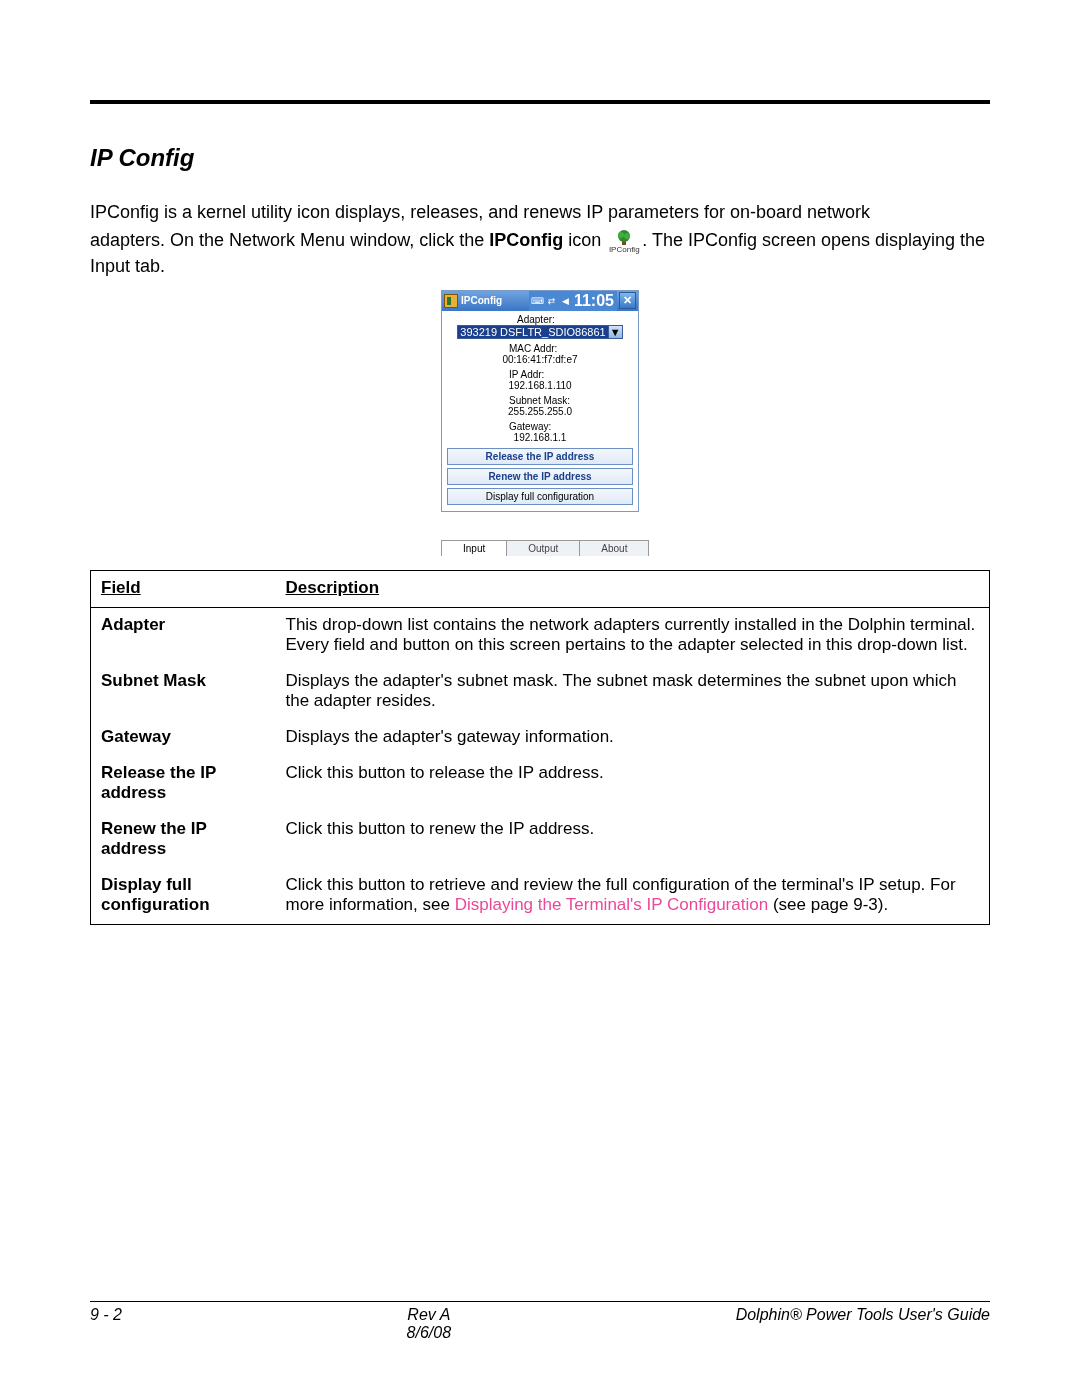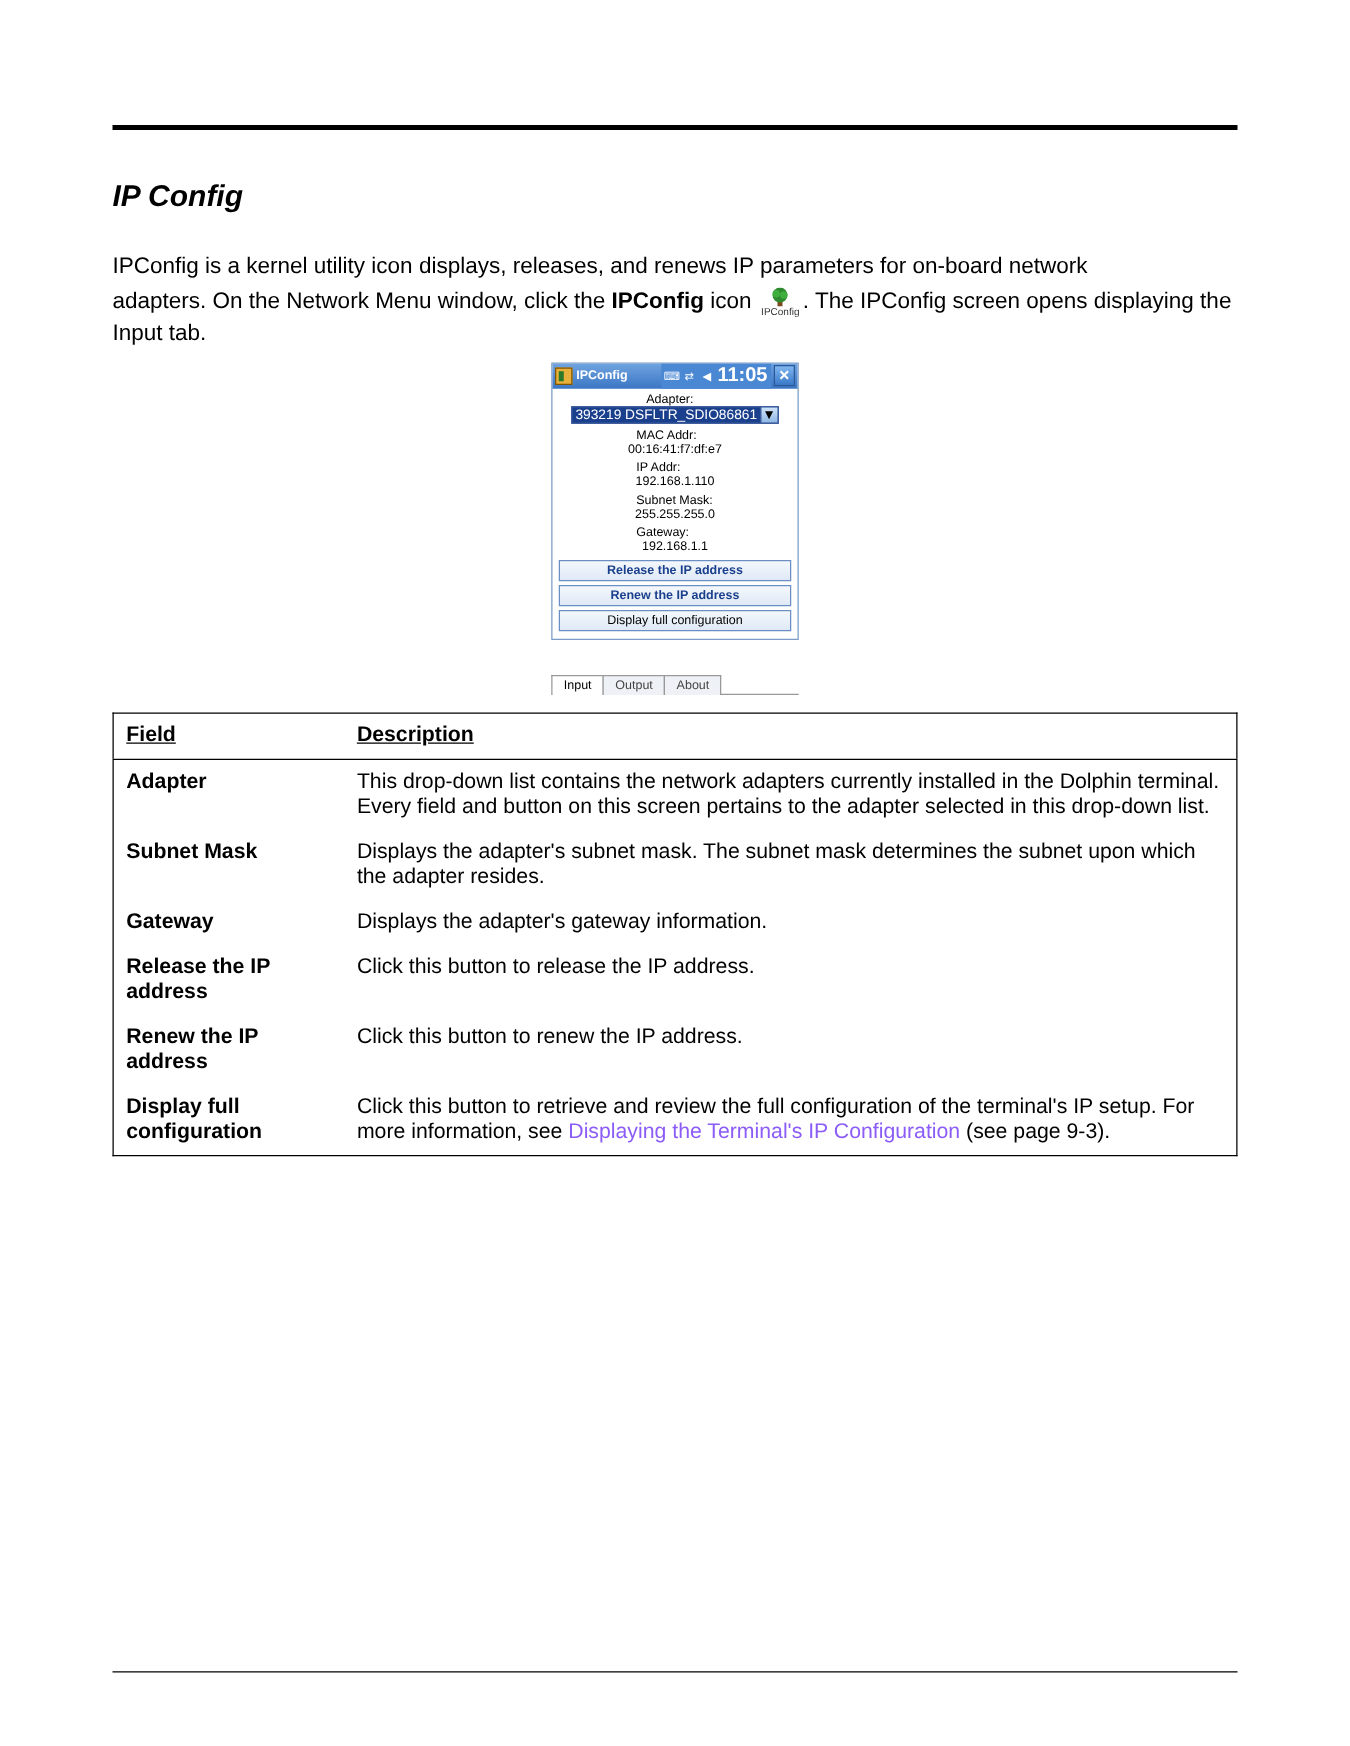--- a/index.html
+++ b/index.html
@@ -106,41 +106,41 @@
   }
   .winbtn.plain { color:#000; font-weight:normal;}
   .tabs {
     margin-top: 28px;
     display:flex;
     font-size:10px;
   }
   .tab {
     border:1px solid #999;
     border-bottom:none;
-    padding:2px 9px;
+    padding:2px 21px;
     background:#fff;
     margin-right:-1px;
   }
   .tab.inactive { background:#eef2f7; color:#444;}
   .tabline { border-top:1px solid #999; flex:1; align-self:flex-end; height:0;}
   .tbl {
     width: 100%;
     border: 1px solid #000;
     border-collapse: collapse;
     margin-top: 14px;
     font-size: 17px;
   }
   .tbl th, .tbl td {
     text-align: left;
     vertical-align: top;
     padding: 7px 10px 9px 10px;
   }
   .tbl thead th { border-bottom: 1px solid #000; font-weight: bold; text-decoration: underline;}
   .tbl .fcol { width: 185px; font-weight: bold; }
-  .link { color: #8b5cf6; }
+  .link { color: #ec4899; }
   .footer {
     position: absolute;
     left: 90px; right: 90px; bottom: 55px;
   }
   .footer-rule { border-top: 1px solid #000; margin-bottom: 4px;}
   .footer-row {
     display:flex; justify-content:space-between; align-items:flex-start;
     font-style: italic;
     font-size: 16px;
   }
@@ -250,13 +250,21 @@
       <td class="fcol">Display full configuration</td>
       <td>
         <span>Click this button to retrieve and review the full configuration of the terminal's IP setup. For more information, see </span><span class="link">Displaying the Terminal's IP Configuration</span><span> (see page 9-3).</span>
       </td>
     </tr>
   </tbody>
 </table>
 
 <div class="footer">
   <div class="footer-rule"></div>
+  <div class="footer-row">
+    <span>9 - 2</span>
+    <span class="mid">
+      <span>Rev A</span><br>
+      <span>8/6/08</span>
+    </span>
+    <span>Dolphin® Power Tools User's Guide</span>
+  </div>
 </div>
 
 </body></html>

